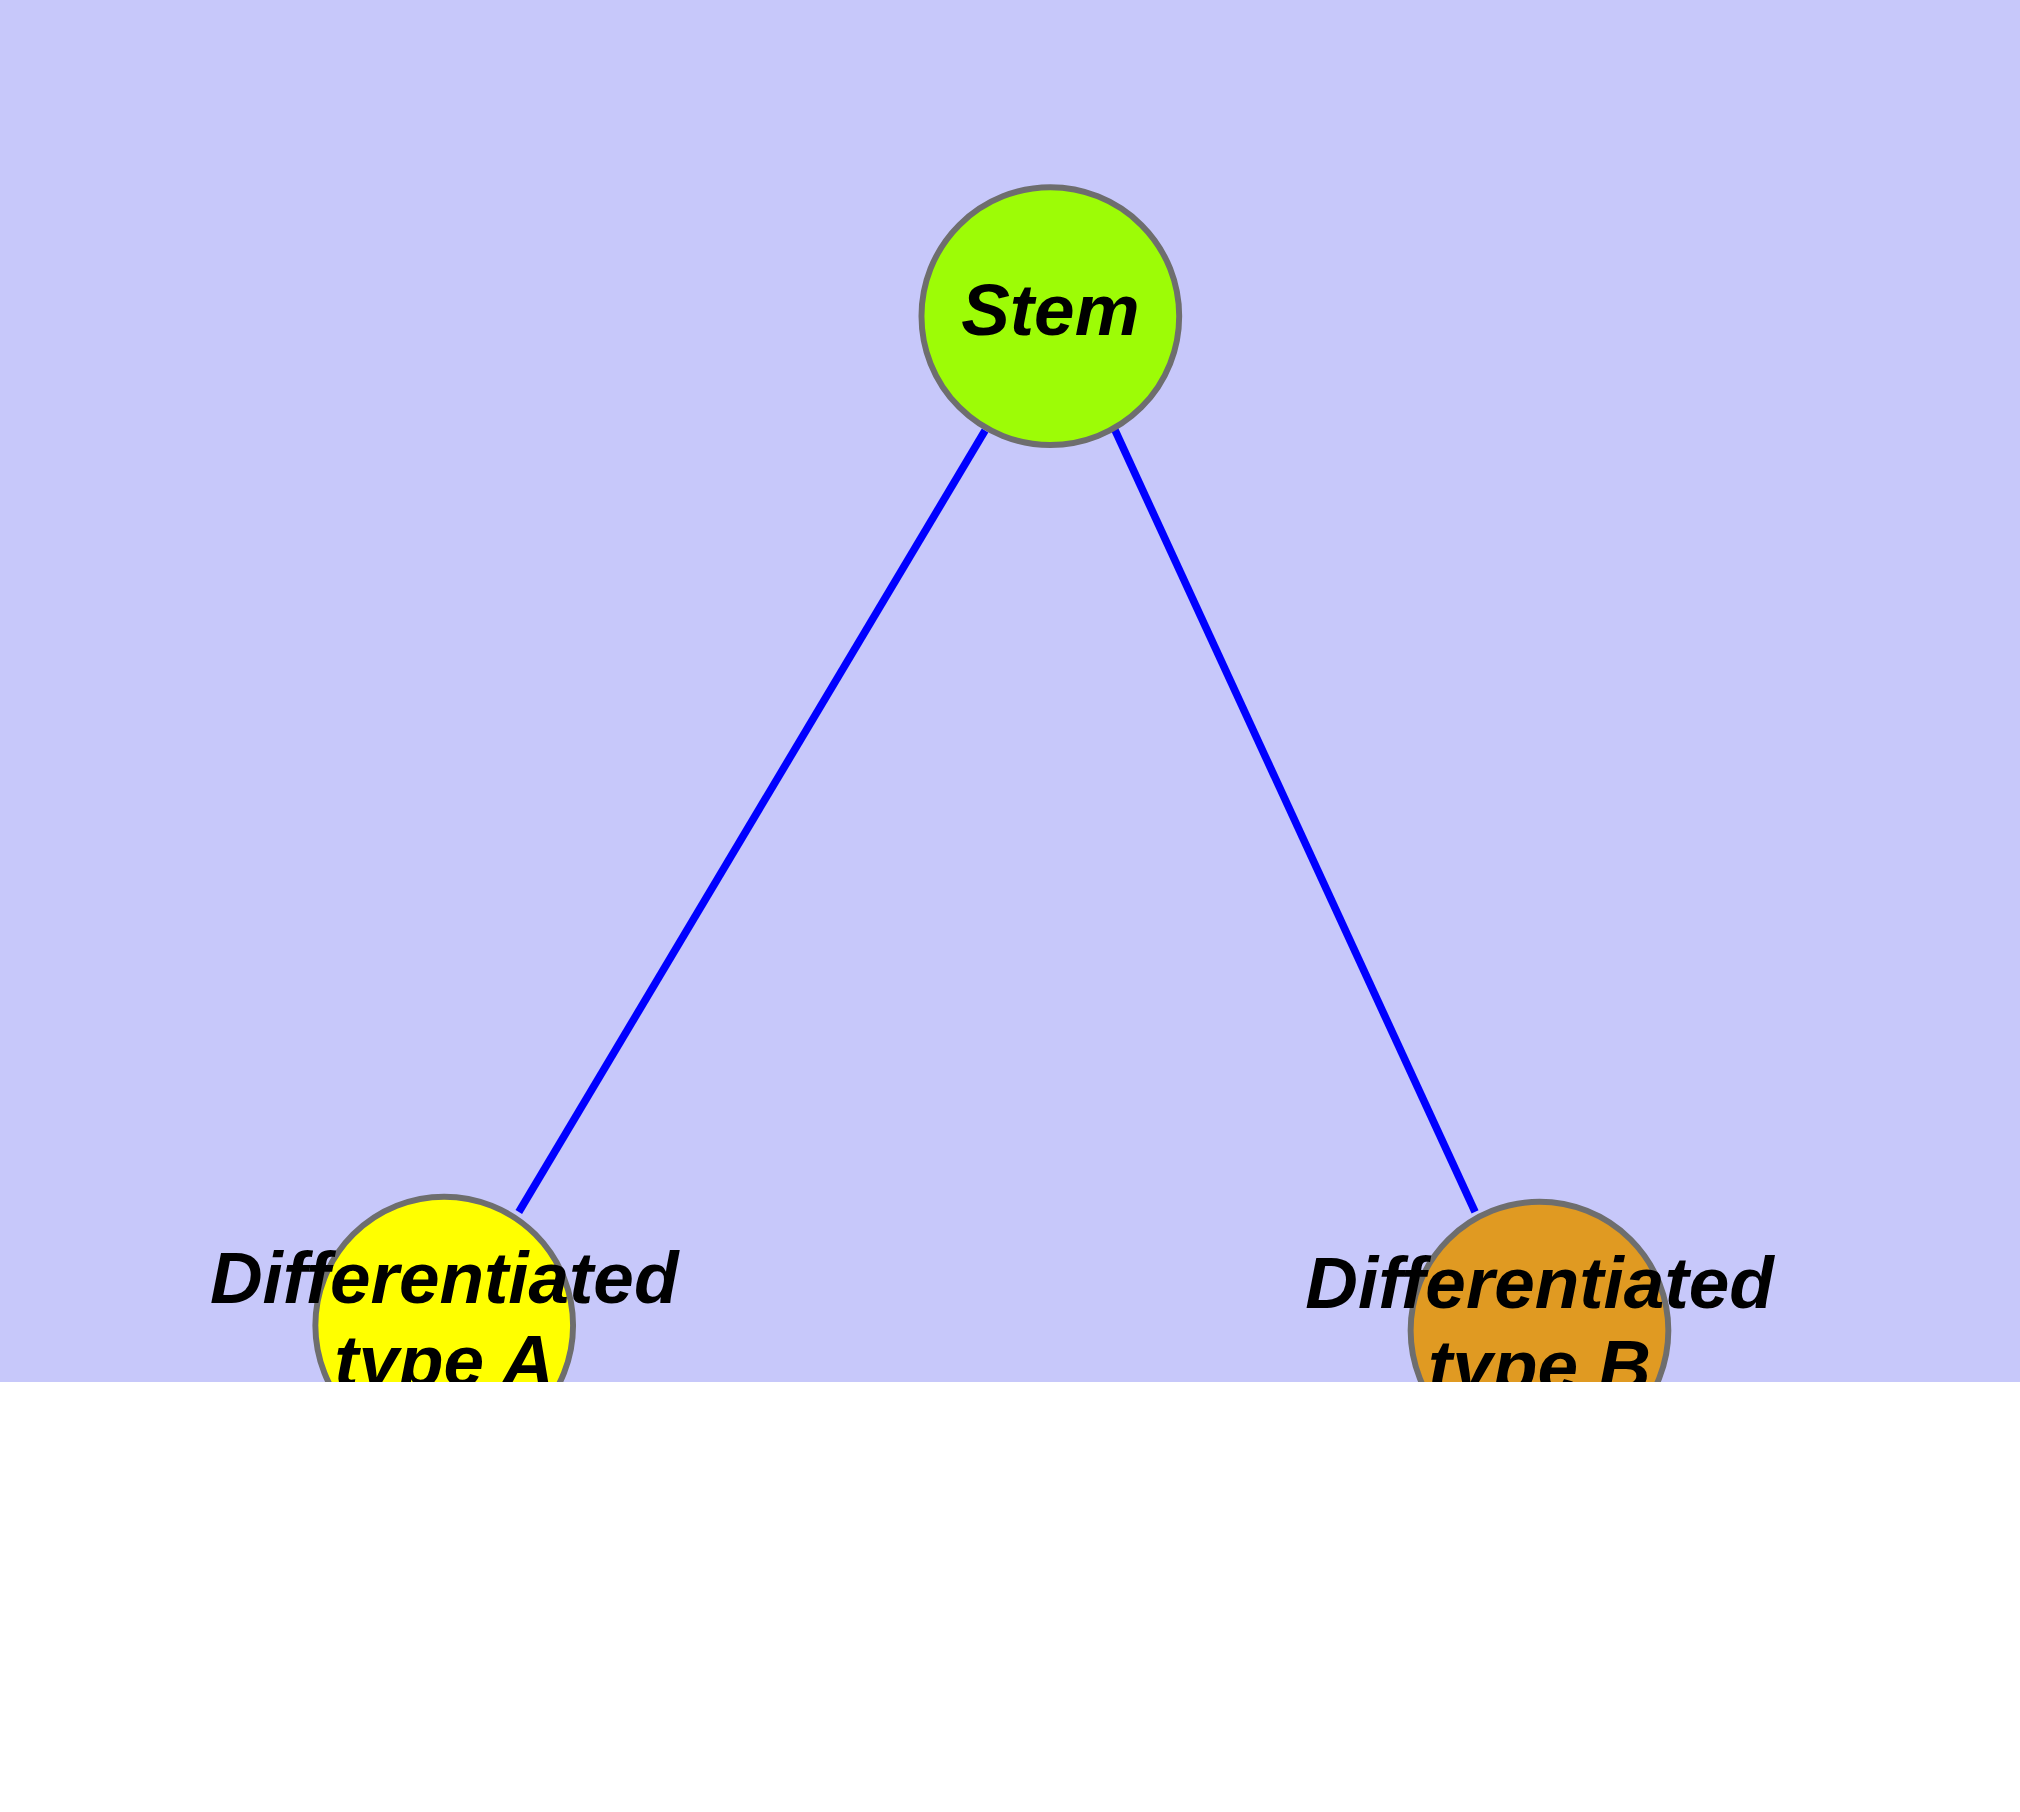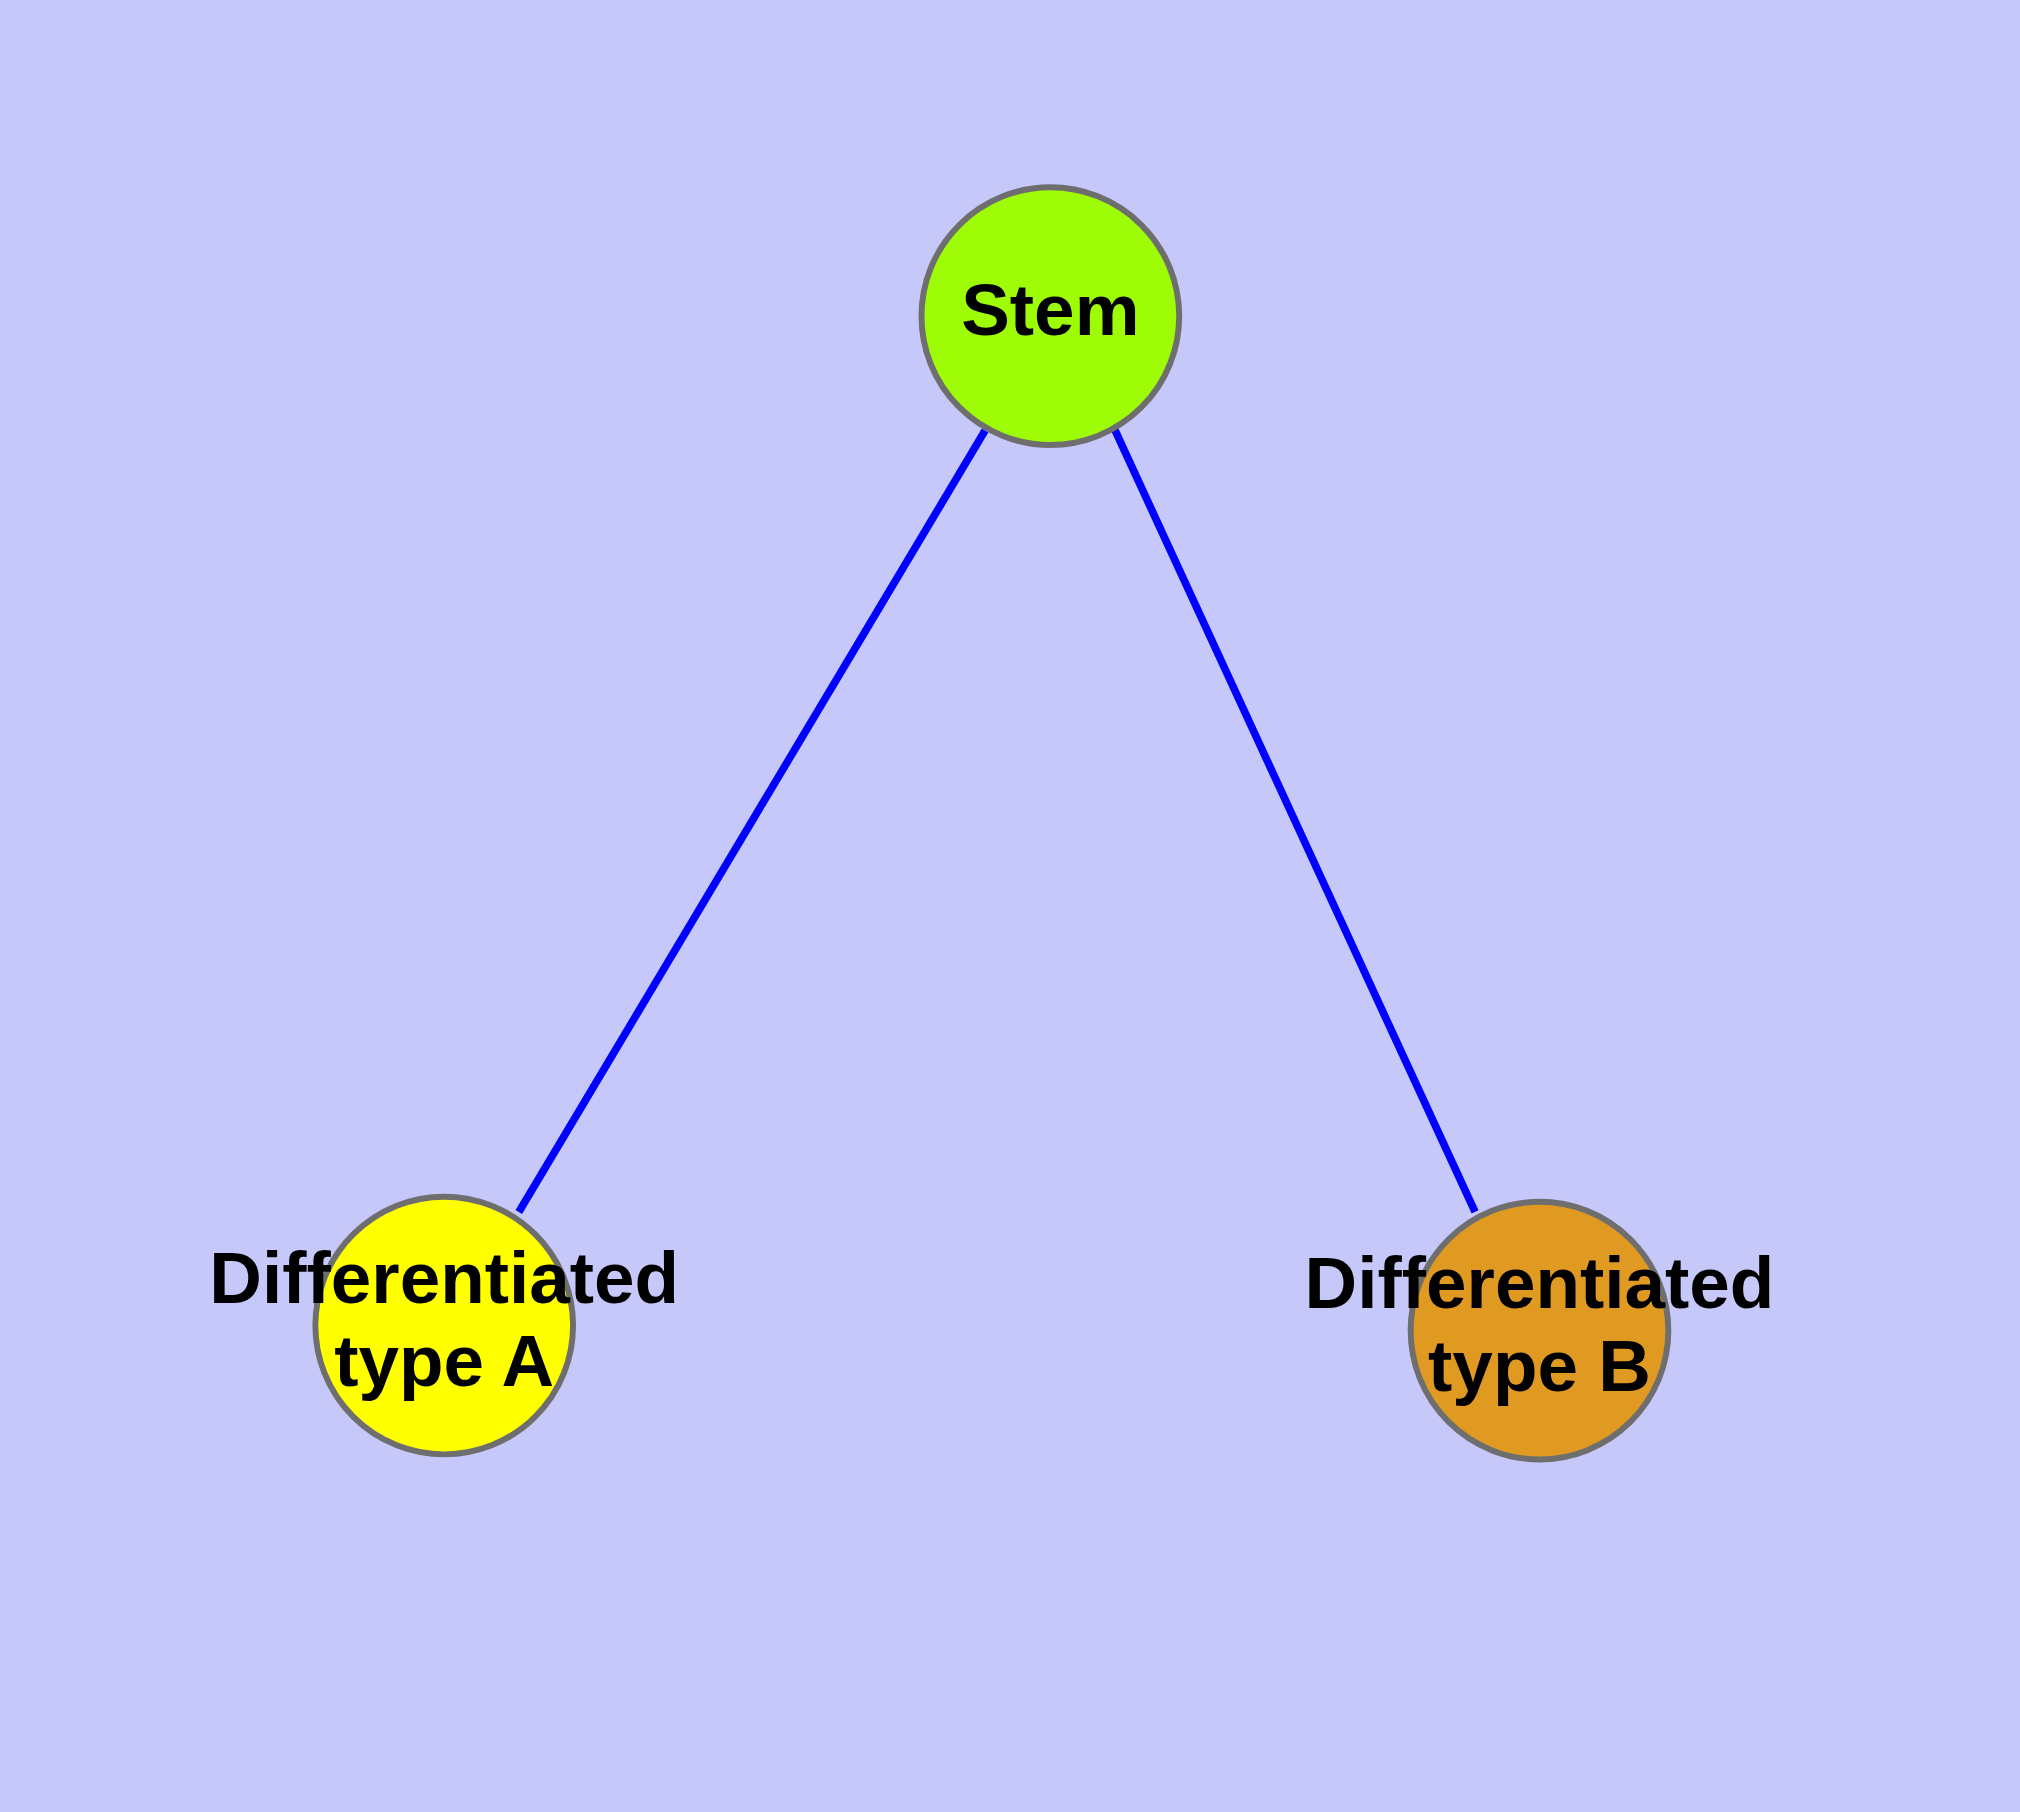--- a/index.html
+++ b/index.html
@@ -29,21 +29,21 @@
     font-weight: bold;
     fill: #000000;
     text-anchor: middle;
     dominant-baseline: middle;
     paint-order: normal;
   }
 </style>
 </head>
 <body>
 
-<div id="canvas" style="width: 2021px; height: 1812px;">
+<div id="canvas" style="width: 2021px; height: 1382px; font-style: italic;">
   <svg id="graph-svg" viewBox="0 0 2384 2138" preserveAspectRatio="none" xmlns="http://www.w3.org/2000/svg" style="width: 2021px; height: 1812px;">
 
     <rect id="bg-rect" x="0" y="0" width="2384" height="2138" fill="#c7c8fa"></rect>
 
     <g id="edges-layer">
         <line x1="1162" y1="508" x2="612" y2="1430" stroke="#0000ff" stroke-width="9" stroke-linecap="butt"></line>
         <line x1="1315" y1="507" x2="1740" y2="1430" stroke="#0000ff" stroke-width="9" stroke-linecap="butt"></line>
       </g>
     <g id="nodes-layer">
         <circle cx="1239" cy="373" r="152" fill="#9dfc06" stroke="#6e6e6e" stroke-width="7"></circle>

